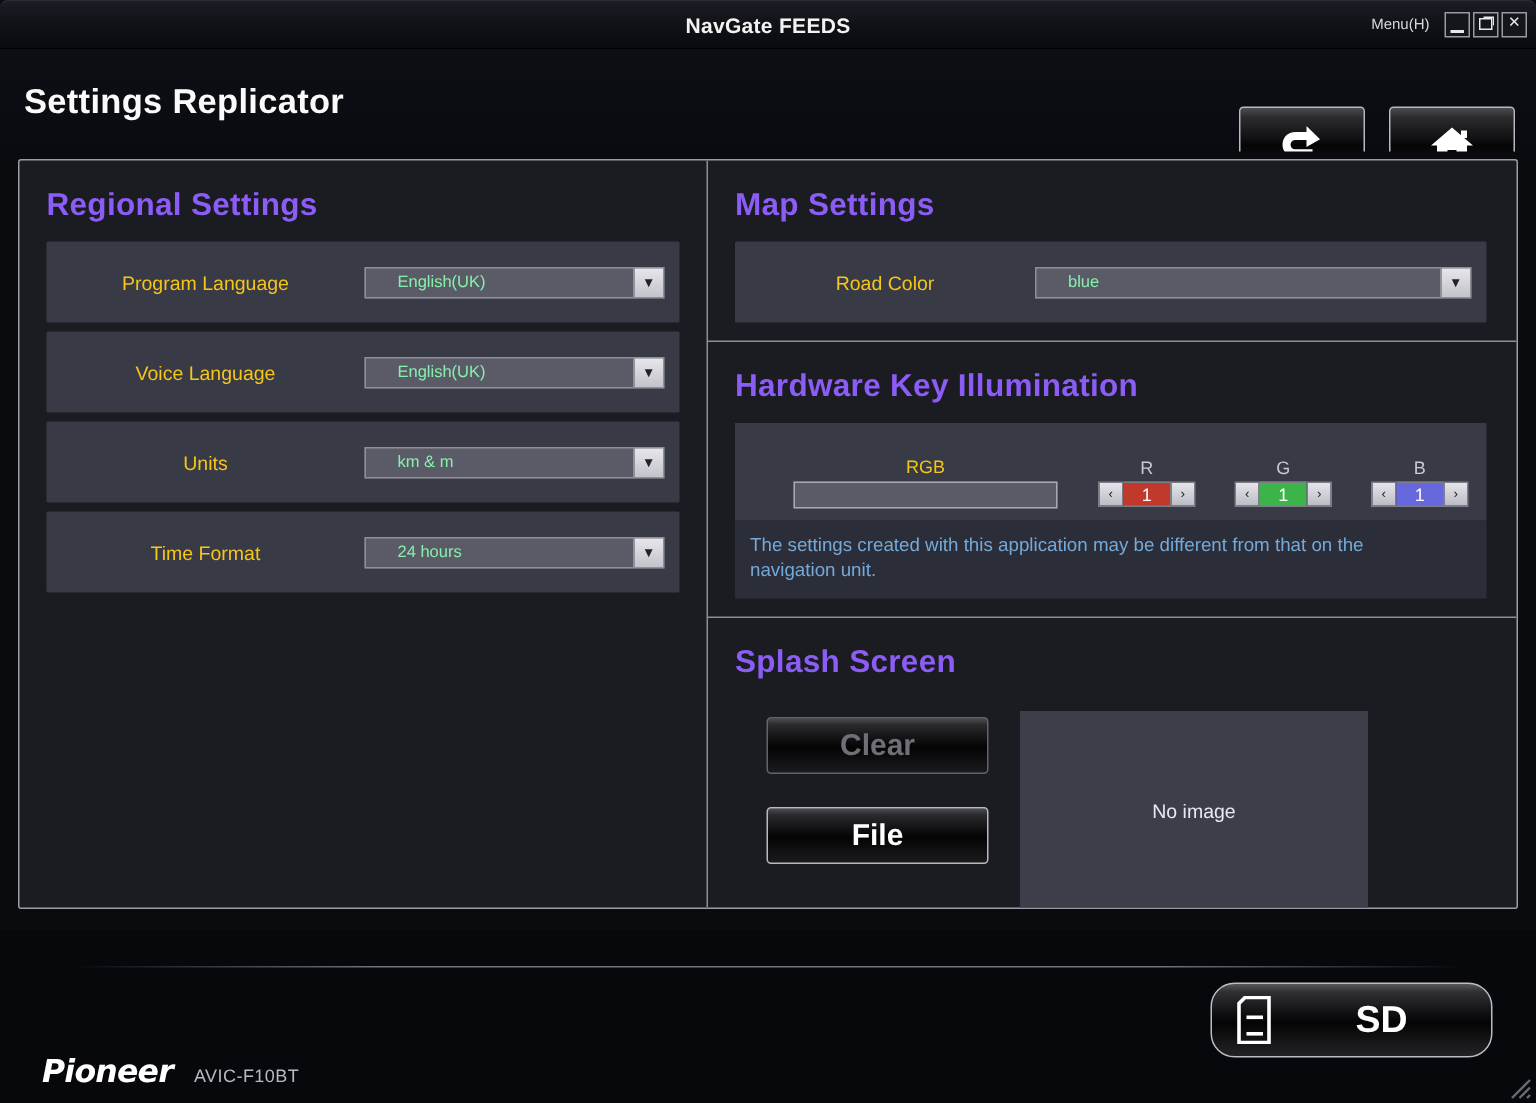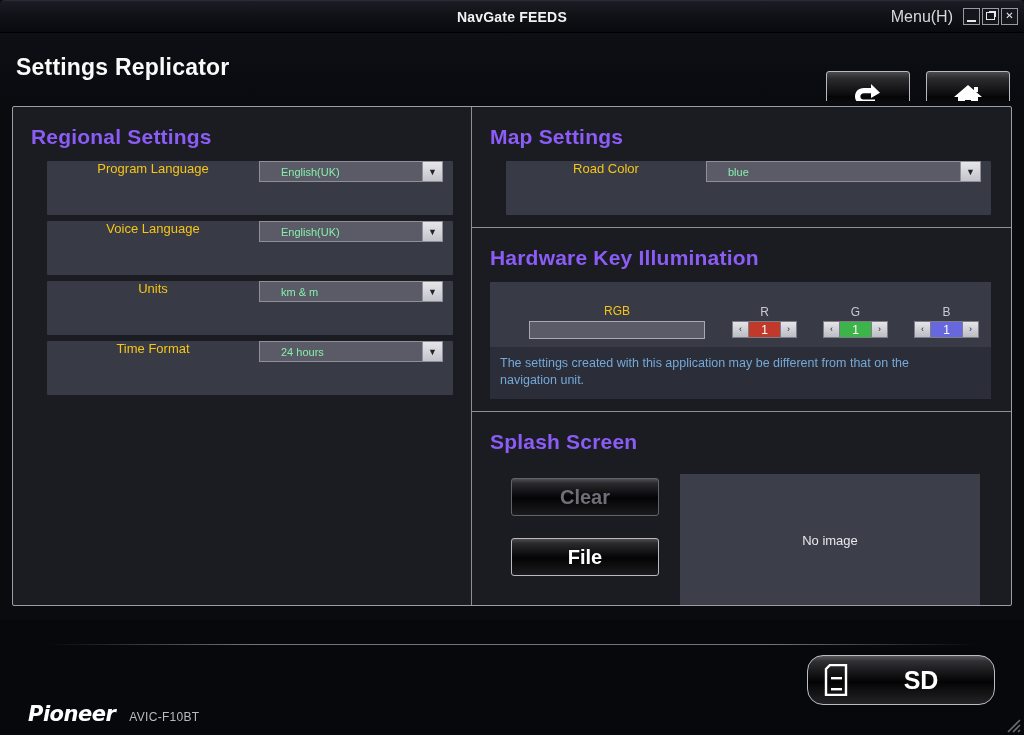--- a/index.html
+++ b/index.html
@@ -34,21 +34,21 @@
     text-align: center;
     color: #f2f2f2;
     font-size: 14px; font-weight: bold;
     letter-spacing: .2px;
   }
   .titlebar-right {
     position: absolute; right: 6px; top: 0; height: 31px;
     display: flex; align-items: center; gap: 10px;
   }
   .menu-label {
-    color: #d8d8dc; font-size: 16px;
+    color: #d8d8dc; font-size: 10px;
   }
   .wincontrols { display: flex; gap: 2px; }
   .wbtn {
     width: 15px; height: 15px;
     border: 1px solid #9a9aa2;
     background: #15161c;
     color: #e8e8ee;
     font-size: 10px; line-height: 13px;
     text-align: center;
     position: relative;
@@ -123,25 +123,24 @@
   .section-title {
     color: #8b5cf6;
     font-size: 21px; font-weight: bold;
     margin: 4px 0 12px 0;
     letter-spacing: .2px;
   }
   .setting-row {
     background: #383a45;
     height: 54px;
     margin-bottom: 6px;
-    display: flex; align-items: flex-start;
+    display: flex; align-items: center;
     padding: 0 10px 0 0;
     box-sizing: border-box;
     border-radius: 1px;
-    margin-left: 16px;
   }
   .row-label {
     color: #f5c518;
     font-size: 13px;
     width: 212px;
     text-align: center;
   }
   .combo {
     position: relative;
     flex: 1;
@@ -248,21 +247,21 @@
     border: 1px solid #b9b9c2;
     border-radius: 3px;
     background: linear-gradient(180deg, #4e4e52 0%, #2a2a2d 12%, #09090b 47%, #040405 53%, #1b1b1e 100%);
     color: #ffffff;
     font-size: 20px; font-weight: bold;
     display: flex; align-items: center; justify-content: center;
     box-sizing: border-box;
   }
   .bigbtn.disabled { color: #6f6f78; border-color: #63636c; }
   .preview {
-    width: 300px; height: 132px;
+    width: 232px; height: 132px;
     background: #3c3e49;
     color: #e8e8ee;
     font-size: 13px;
     display: flex; align-items: center; justify-content: center;
   }
 
   
   .footer {
     position: relative;
     height: 116px;

